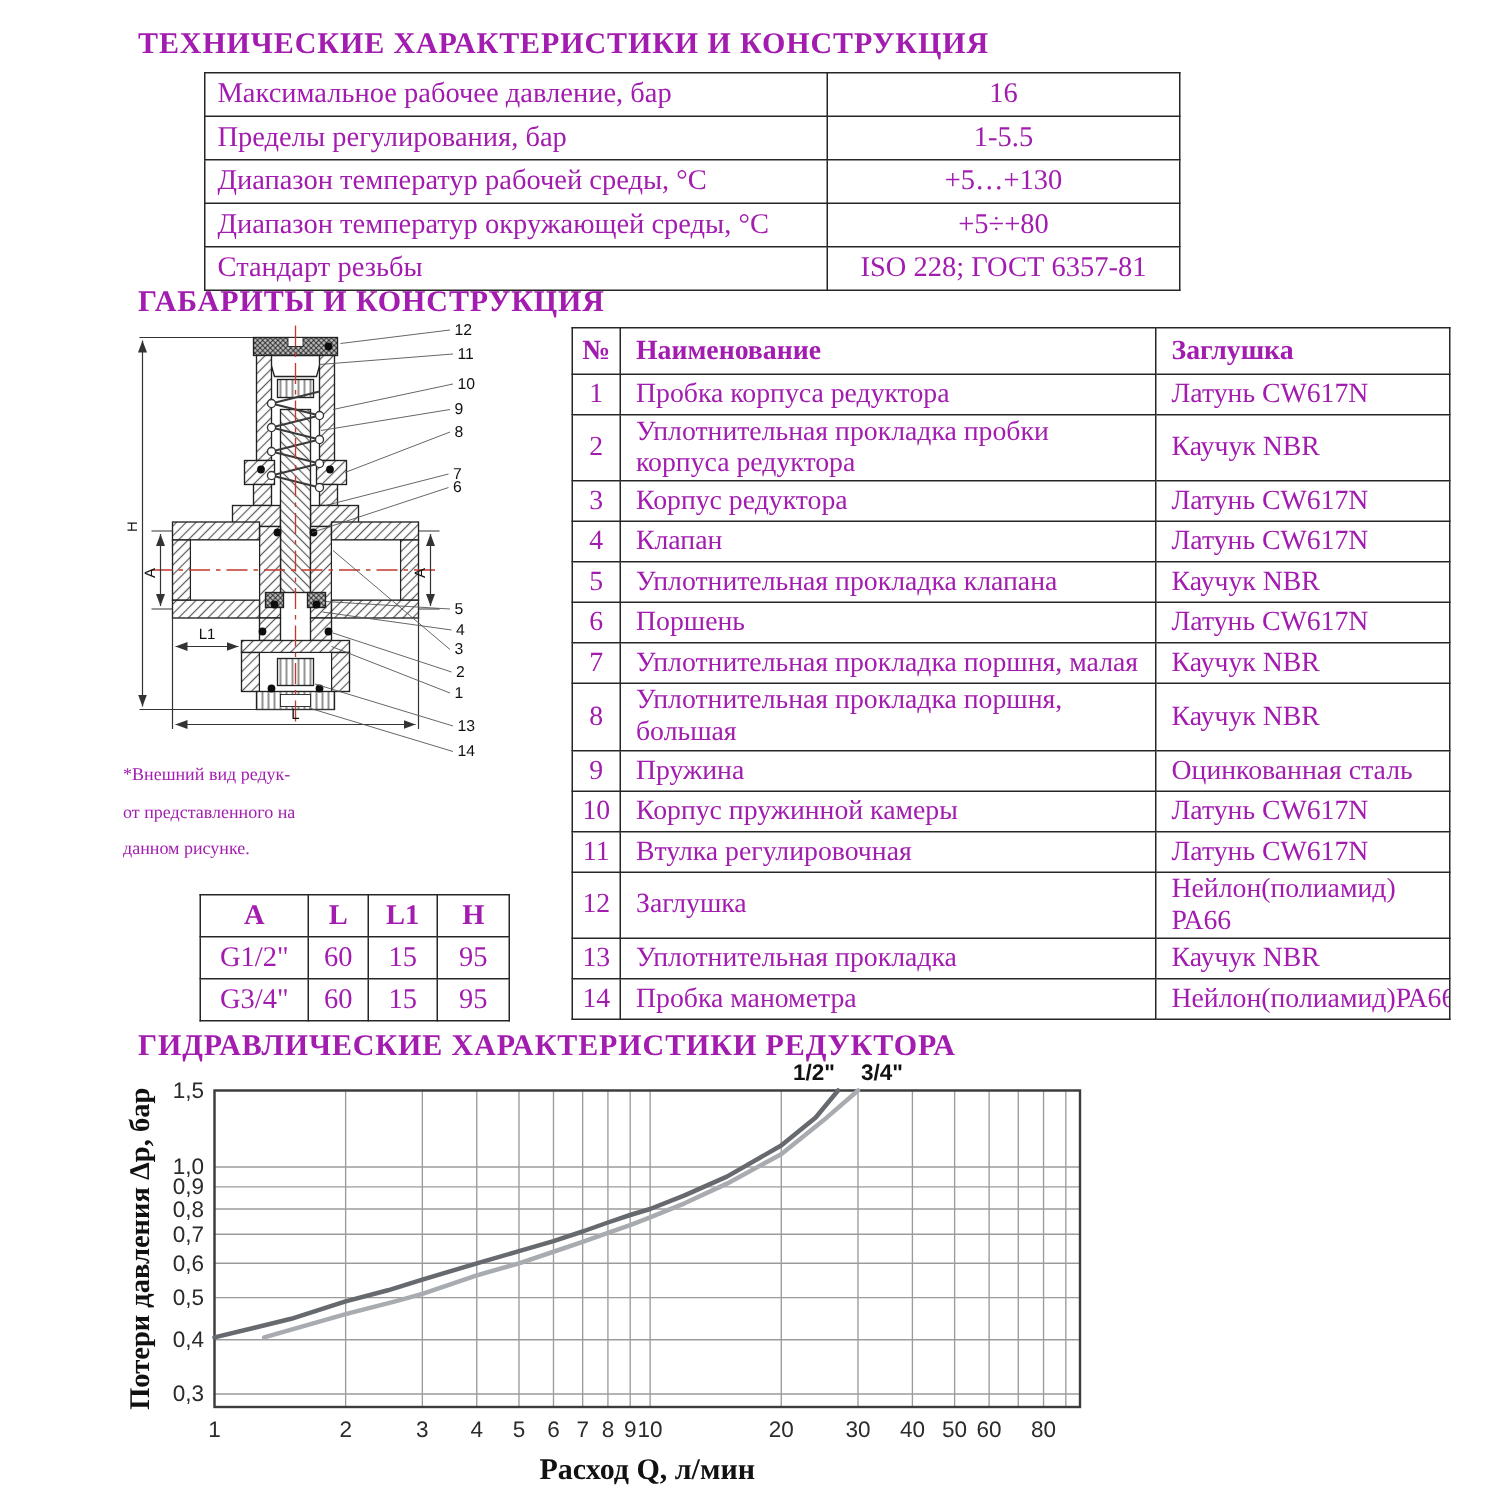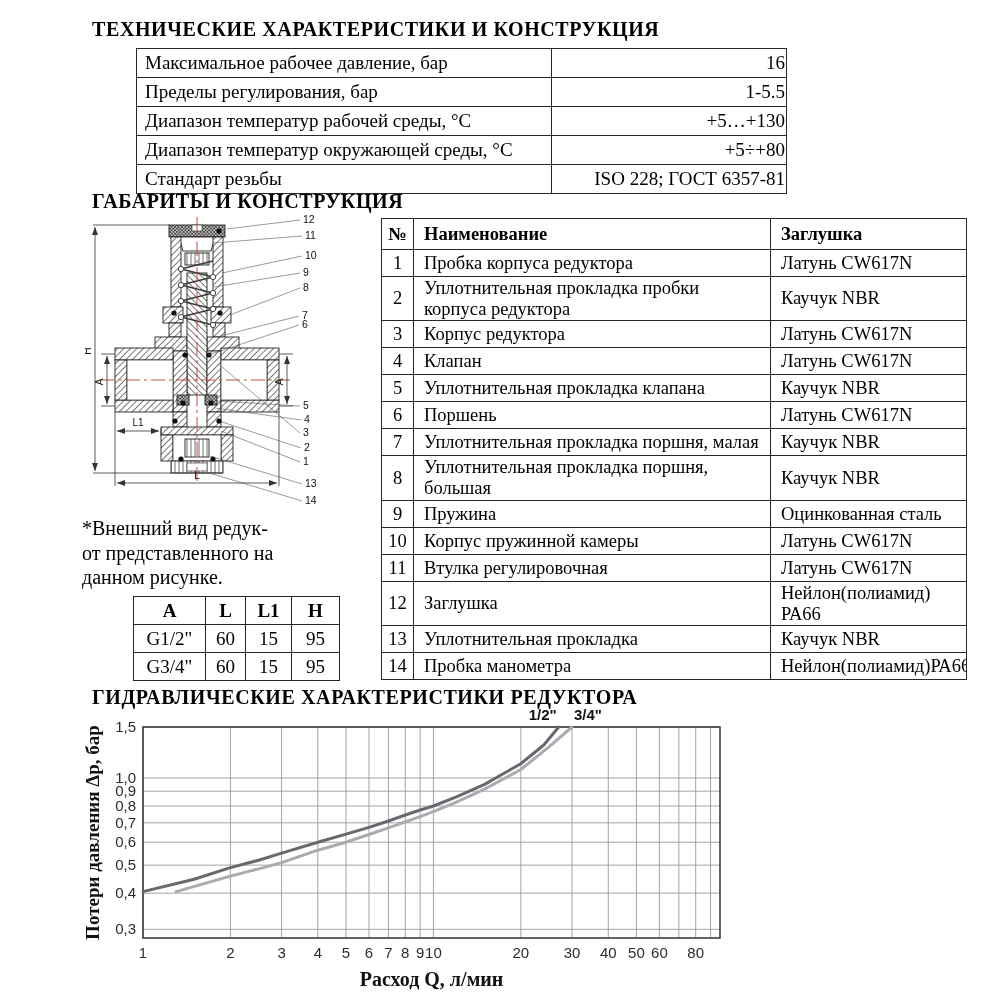--- a/index.html
+++ b/index.html
@@ -1,35 +1,35 @@
 <!DOCTYPE html>
 <html><head>
 <meta charset="utf-8">
 <style>
   html,body{margin:0;padding:0;background:#e8e8e8;}
   #page{position:relative;width:1000px;height:1000px;background:#ffffff;overflow:hidden;
-        font-family:"Liberation Serif","DejaVu Serif",serif;color:#000000;}
+        font-family:"Liberation Serif","DejaVu Serif",serif;color:#a21caf;}
   .sec-title{position:absolute;font-weight:700;font-size:20px;letter-spacing:.6px;white-space:nowrap;}
   
   table{border-collapse:collapse;table-layout:fixed;margin-left:48px;}
   td,th{border:1.6px solid #262626;font-weight:400;overflow:hidden;}
   .spec-table{position:absolute;left:88px;top:48px;width:650px;}
   .spec-table td{height:26px;font-size:19px;}
   .spec-table td.lbl{padding:0 0 0 8px;text-align:left;}
-  .spec-table td.val{text-align:right;}
+  .spec-table td.val{text-align:center;}
   .parts-table{position:absolute;left:333px;top:218px;width:585px;}
   .parts-table td,.parts-table th{font-size:18.5px;line-height:1.12;}
   .parts-table th{font-weight:700;text-align:left;padding:3px 0 3px 10px;height:24px;}
   .parts-table th.cnum{text-align:center;padding:3px 0;}
   .parts-table td{height:24px;padding:1px 4px 1px 10px;}
   .parts-table td.cnum{text-align:center;padding:1px 0;}
   .dim-table{position:absolute;left:85px;top:596px;width:206px;}
   .dim-table td,.dim-table th{height:25px;text-align:center;font-size:19px;}
   .dim-table th{font-weight:700;}
-  .note{position:absolute;left:82px;top:516px;width:245px;font-size:20px;line-height:24.5px;}
+  .note{position:absolute;left:82px;top:504px;width:245px;font-size:12px;line-height:24.5px;}
   
   #drawing-svg{position:absolute;left:85px;top:215px;}
   #chart-svg{position:absolute;left:85px;top:705px;}
   .tick{font-family:"Liberation Sans","DejaVu Sans",sans-serif;fill:#2b2b2b;}
   .axis-title{font-family:"Liberation Serif","DejaVu Serif",serif;font-weight:700;fill:#111;}
   .curve-label{font-family:"Liberation Sans","DejaVu Sans",sans-serif;font-weight:700;fill:#111;}
   .part-num{font-family:"Liberation Sans","DejaVu Sans",sans-serif;font-size:10.5px;fill:#111;}
   .dim-label{font-family:"Liberation Sans","DejaVu Sans",sans-serif;font-size:10px;fill:#111;}
 </style>
 </head>

